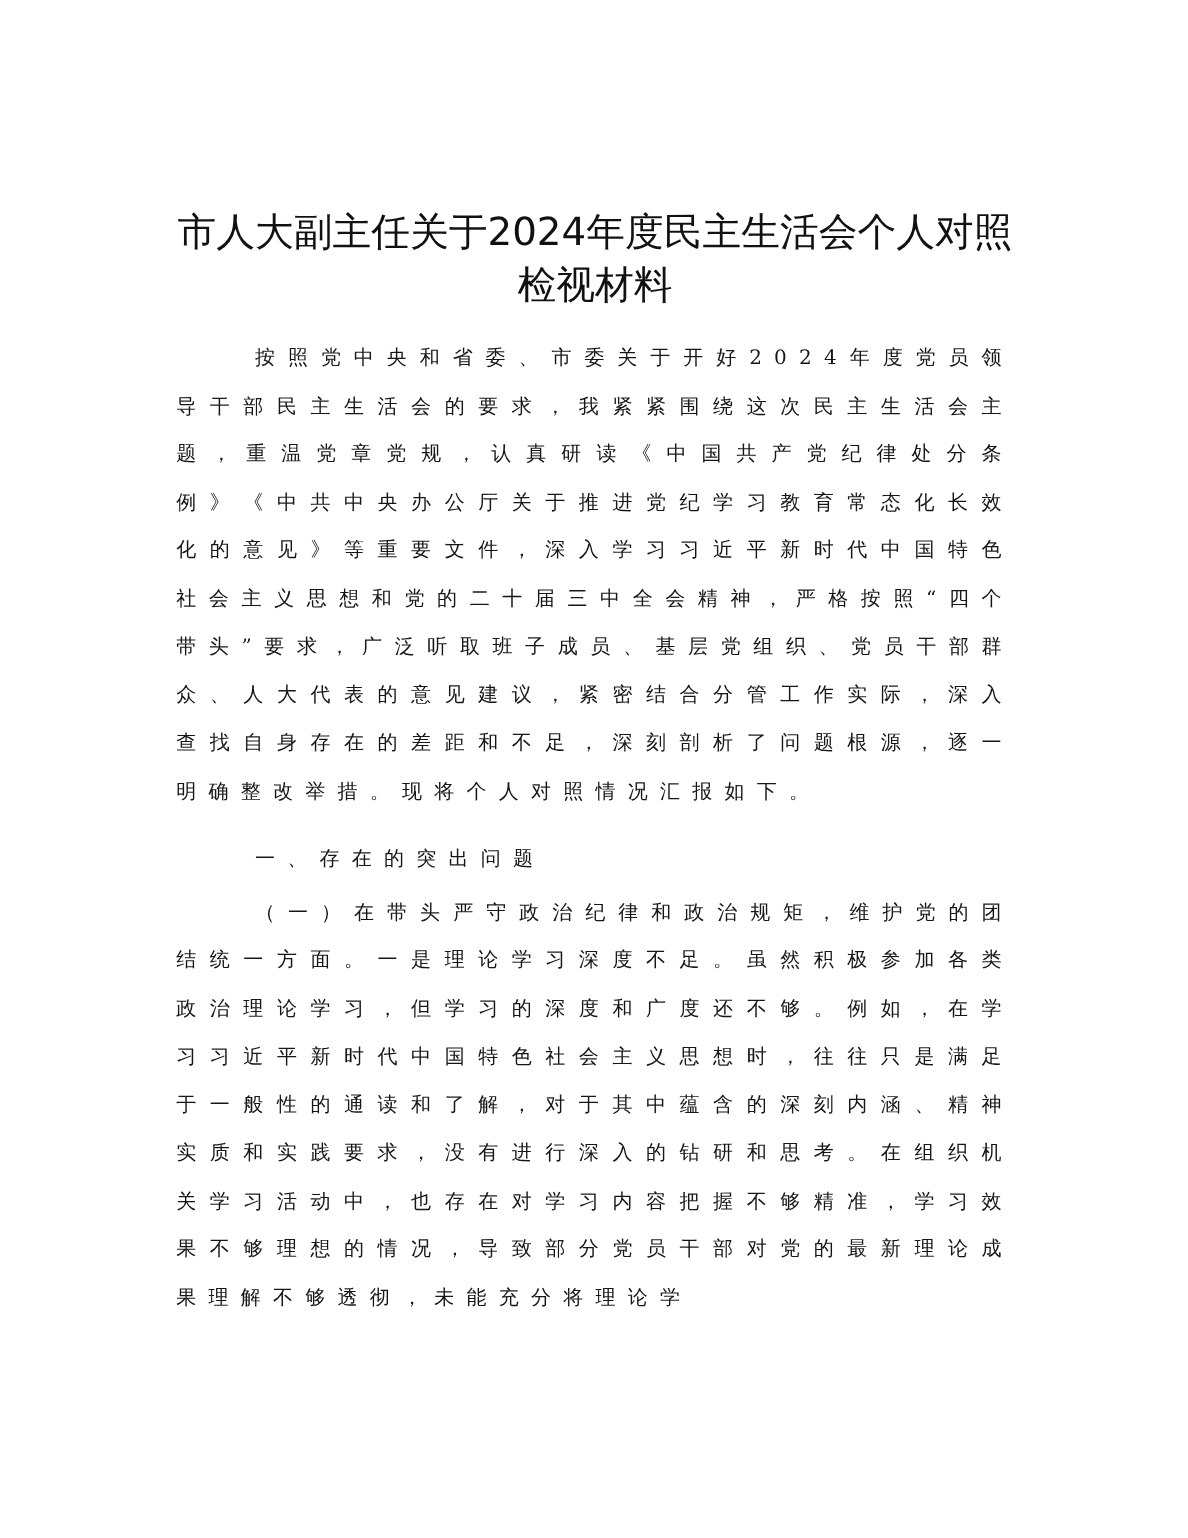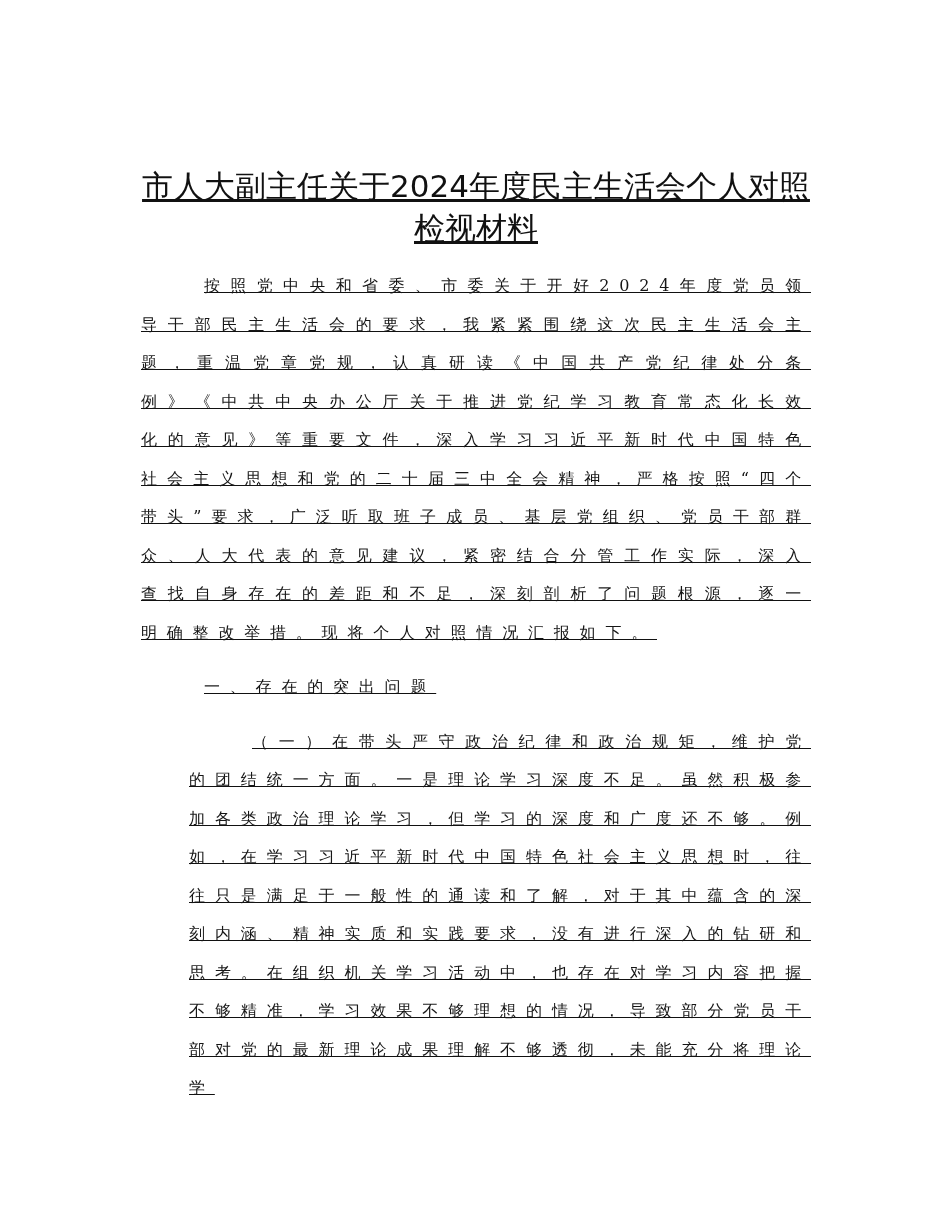--- a/index.html
+++ b/index.html
@@ -13,21 +13,20 @@
       position: relative;
       overflow: hidden;
       font-family: "DejaVu Serif", "Liberation Serif", serif;
       color: #111111;
     }
     .page {
       position: absolute;
       left: 141px;
       top: 165px;
       width: 670px;
-      text-decoration: underline;
     }
     .title {
       text-align: center;
       font-family: "DejaVu Sans", "Liberation Sans", sans-serif;
       font-size: 31px;
       line-height: 42px;
       margin: 0 0 18px 0;
       font-weight: normal;
       letter-spacing: 0px;
       color: #111;
@@ -40,25 +39,24 @@
       text-align-last: left;
       letter-spacing: 9.8px;
       word-break: break-all;
       color: #161616;
     }
     .indent {
       text-indent: 63px;
     }
     .heading1 {
       margin-top: 16px;
-      margin-bottom: 16px;
+      margin-bottom: 4px;
     }
     .para-gap {
       margin-top: 0;
-      margin-left: 48px;
     }
   </style>
 </head>
 <body>
 
 <div class="page">
   <h1 class="title">市人大副主任关于2024年度民主生活会个人对照检视材料</h1>
 
   <p class="para indent">按照党中央和省委、市委关于开好2024年度党员领导干部民主生活会的要求，我紧紧围绕这次民主生活会主题，重温党章党规，认真研读《中国共产党纪律处分条例》《中共中央办公厅关于推进党纪学习教育常态化长效化的意见》等重要文件，深入学习习近平新时代中国特色社会主义思想和党的二十届三中全会精神，严格按照“四个带头”要求，广泛听取班子成员、基层党组织、党员干部群众、人大代表的意见建议，紧密结合分管工作实际，深入查找自身存在的差距和不足，深刻剖析了问题根源，逐一明确整改举措。现将个人对照情况汇报如下。</p>
 

